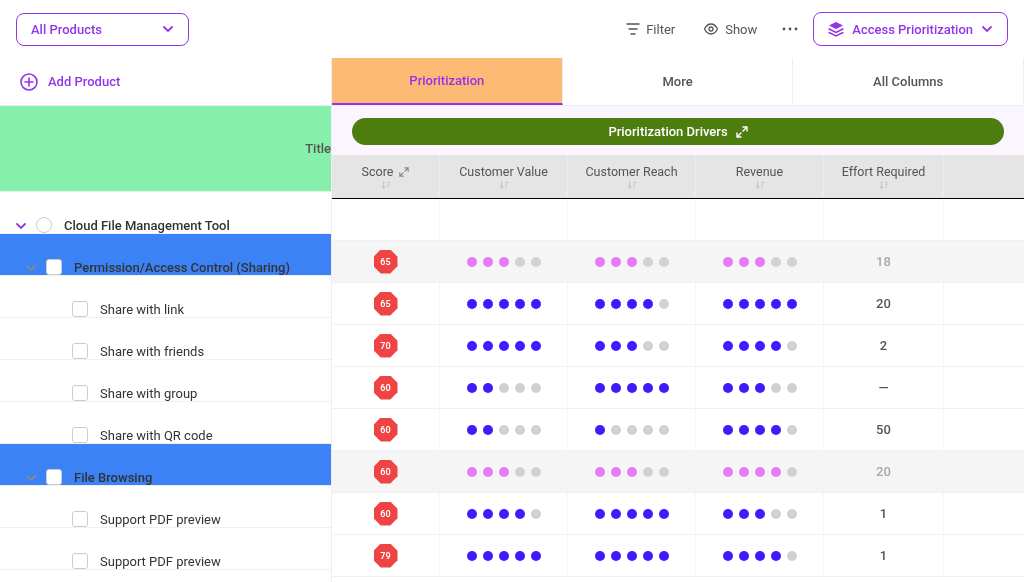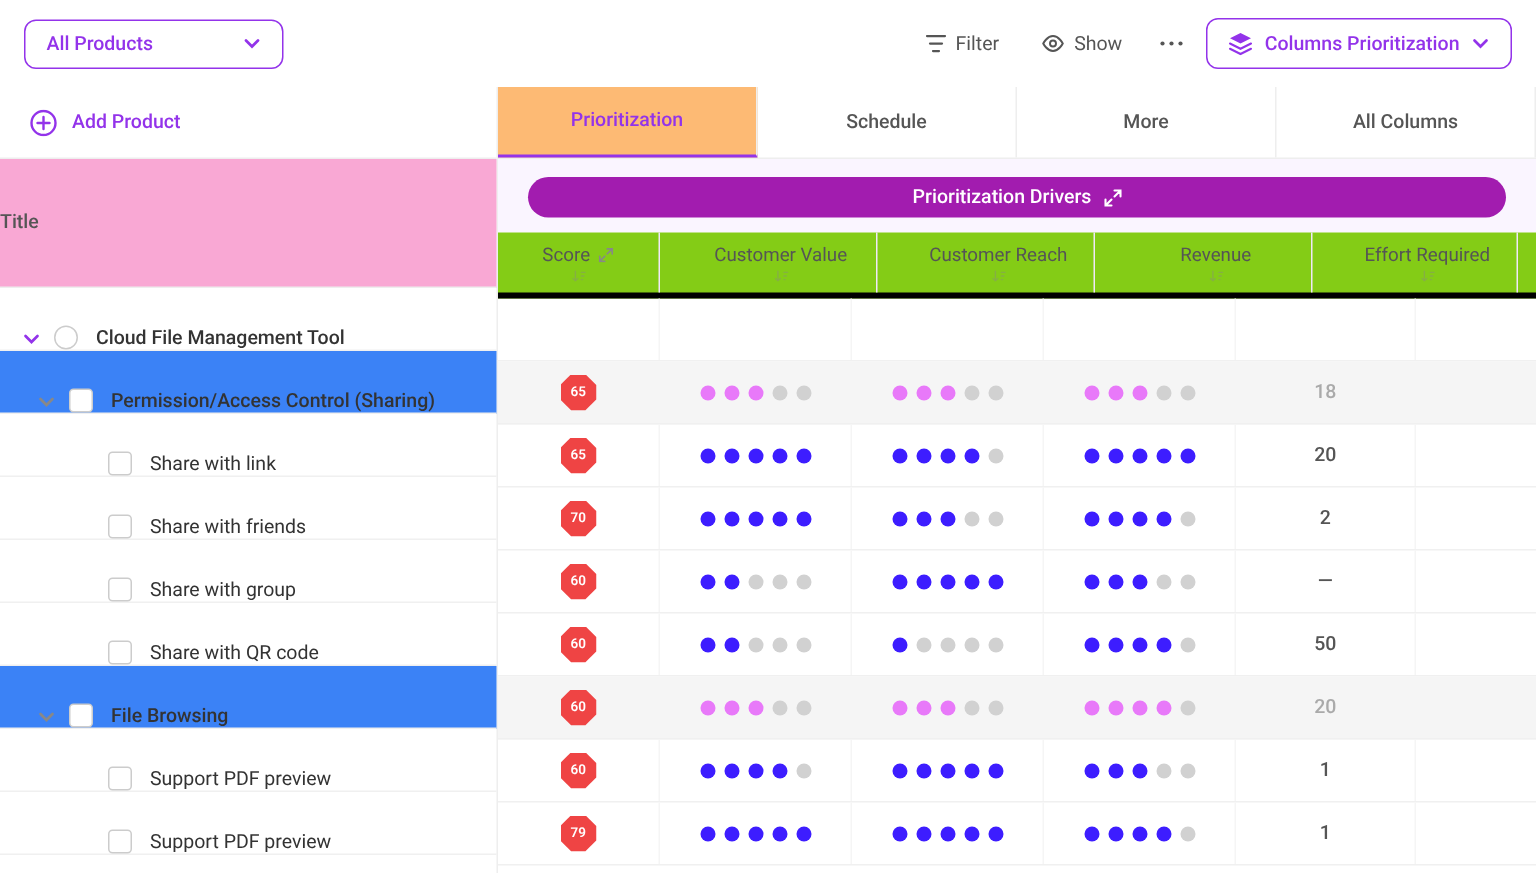--- a/index.html
+++ b/index.html
@@ -8,41 +8,41 @@
 .topbar { display: flex; align-items: center; padding: 12px 16px; gap: 8px; }
 .product-selector { display: flex; align-items: center; gap: 60px; padding: 8px 14px; border: 1.5px solid #9333ea; border-radius: 8px; cursor: pointer; color: #9333ea; font-weight: 500; }
 .spacer { flex: 1; }
 .toolbar-btn { display: flex; gap: 6px; padding: 6px 10px; cursor: pointer; color: #555; font-size: 13px; border-radius: 6px; }
 .more-btn { display: flex; align-items: center; padding: 6px; cursor: pointer; color: #555; }
 .fp-btn { display: flex; align-items: center; gap: 8px; padding: 8px 14px; border: 1.5px solid #9333ea; border-radius: 8px; cursor: pointer; color: #9333ea; font-weight: 500; }
 
 .content { display: flex; height: calc(100% - 56px); }
 .left-pane { width: 332px; border-right: 1px solid #eee; display: flex; flex-direction: column; }
 .add-product { display: flex; align-items: center; gap: 10px; padding: 14px 20px; cursor: pointer; color: #9333ea; font-weight: 500; height: 48px; border-bottom: 1px solid #eee; }
-.title-header { height: 86px; display: flex; align-items: center; justify-content: flex-start; color: #555; font-weight: 500; border-bottom: 1px solid #eee; background: #f9a8d4; }
+.title-header { height: 86px; display: flex; align-items: center; justify-content: flex-end; color: #555; font-weight: 500; border-bottom: 1px solid #eee; background: #86efac; }
 .row-group { }
 .row { display: flex; align-items: flex-end; height: 42px; padding: 0 14px; border-bottom: 1px solid #f0f0f0; }
 .row.parent { font-weight: 500; }
 .row.feature { background: #3b82f6; font-weight: 500; }
 .chevron { width: 14px; height: 14px; margin-right: 8px; display: flex; align-items: center; justify-content: center; color: #9333ea; cursor: pointer; }
 .chevron.gray { color: #888; }
 .indent { display: inline-block; }
 .indent.i1 { width: 10px; }
 .indent.i2 { width: 58px; }
 .checkbox { width: 16px; height: 16px; border: 1.5px solid #ccc; border-radius: 3px; margin-right: 12px; cursor: pointer; background: #fff; }
 .checkbox.round { border-radius: 50%; }
 .row-label { color: #333; }
 
 .right-pane { flex: 1; display: flex; flex-direction: column; }
 .tabs { display: flex; height: 48px; border-bottom: 1px solid #eee; }
 .tab { flex: 1; display: flex; align-items: center; justify-content: center; cursor: pointer; border-right: 1px solid #eee; font-weight: 500; color: #555; }
 .tab.active { color: #9333ea; border-bottom: 2px solid #9333ea; background: #fdba74; }
 .drivers-bar-wrapper { padding: 12px 20px 10px; background: #faf5ff; }
-.drivers-bar { display: flex; align-items: center; justify-content: center; gap: 8px; background: #a21caf; color: #fff; border-radius: 16px; padding: 6px 0; font-weight: 500; font-size: 13px; }
-.col-headers { display: flex; height: 44px; border-bottom: 4px solid #000000; background: #84cc16; gap: 17px; }
+.drivers-bar { display: flex; align-items: center; justify-content: center; gap: 8px; background: #4d7c0f; color: #fff; border-radius: 16px; padding: 6px 0; font-weight: 500; font-size: 13px; }
+.col-headers { display: flex; height: 44px; border-bottom: 1px solid #000000; background: #e5e5e5; }
 .col-header { display: flex; flex-direction: column; align-items: center; justify-content: center; gap: 2px; color: #555; font-size: 12.5px; border-right: 1px solid #f0e8f8; }
 .sort-icon { width: 12px; height: 8px; opacity: 0.4; }
 .col-score { width: 108px; }
 .col-metric { width: 128px; }
 .col-effort { width: 120px; }
 .data-rows { }
 .data-row { display: flex; height: 42px; align-items: center; border-bottom: 1px solid #f0f0f0; }
 .data-row.feature { background: #f5f5f5; }
 .cell { display: flex; align-items: center; justify-content: center; height: 100%; border-right: 1px solid #f5f5f5; }
 .octagon { width: 24px; height: 24px; background: #ef4444; position: relative; display: flex; align-items: center; justify-content: center; color: #fff; font-size: 9px; font-weight: 600; clip-path: polygon(30% 0%, 70% 0%, 100% 30%, 100% 70%, 70% 100%, 30% 100%, 0% 70%, 0% 30%); }
@@ -83,21 +83,21 @@
         <circle cx="3" cy="7" r="1.4" fill="#555"></circle>
         <circle cx="9" cy="7" r="1.4" fill="#555"></circle>
         <circle cx="15" cy="7" r="1.4" fill="#555"></circle>
       </svg>
   </div>
   <div class="fp-btn">
     <svg width="16" height="16" viewBox="0 0 16 16">
         <path d="M8 1l7 3.5L8 8 1 4.5 8 1z" fill="#9333ea"></path>
         <path d="M1 8l7 3.5L15 8M1 11.5L8 15l7-3.5" stroke="#9333ea" stroke-width="1.4" fill="none" stroke-linecap="round"></path>
       </svg>
-    <span>Columns Prioritization</span>
+    <span>Access Prioritization</span>
     <svg width="12" height="12" viewBox="0 0 12 12">
         <path d="M2 4l4 4 4-4" stroke="#9333ea" stroke-width="1.8" fill="none" stroke-linecap="round"></path>
       </svg>
   </div>
 </div>
 
 <div class="content">
   <div class="left-pane">
     <div class="add-product">
       <svg width="18" height="18" viewBox="0 0 18 18">
@@ -168,21 +168,20 @@
           <span class="indent i2"></span>
           <span class="checkbox"></span>
           <span class="row-label">Support PDF preview</span>
         </div>
       </div>
   </div>
 
   <div class="right-pane">
     <div class="tabs" id="tabs">
         <div class="tab active">Prioritization</div>
-        <div class="tab">Schedule</div>
         <div class="tab">More</div>
         <div class="tab">All Columns</div>
       </div>
     <div class="drivers-bar-wrapper">
       <div class="drivers-bar">
         <span>Prioritization Drivers</span>
         <svg width="12" height="12" viewBox="0 0 12 12">
             <path d="M7 1h4v4M5 11H1V7M11 1l-4 4M1 11l4-4" stroke="#fff" stroke-width="1.4" fill="none" stroke-linecap="round"></path>
           </svg>
       </div>

